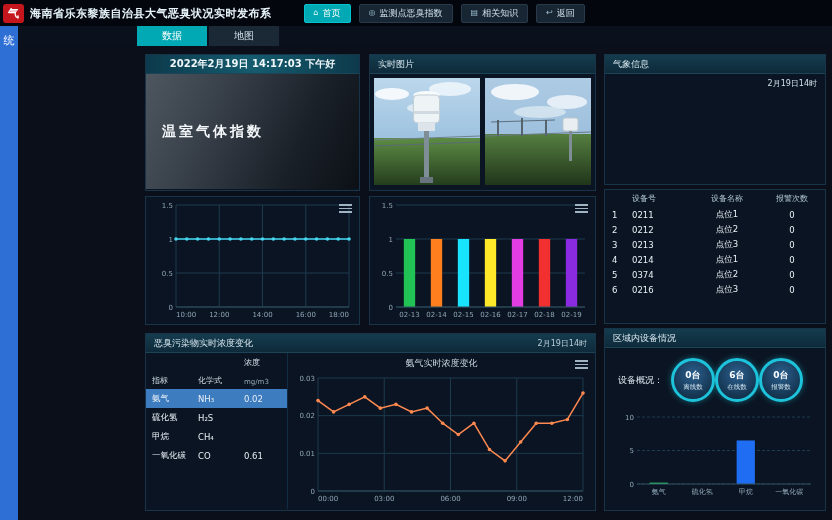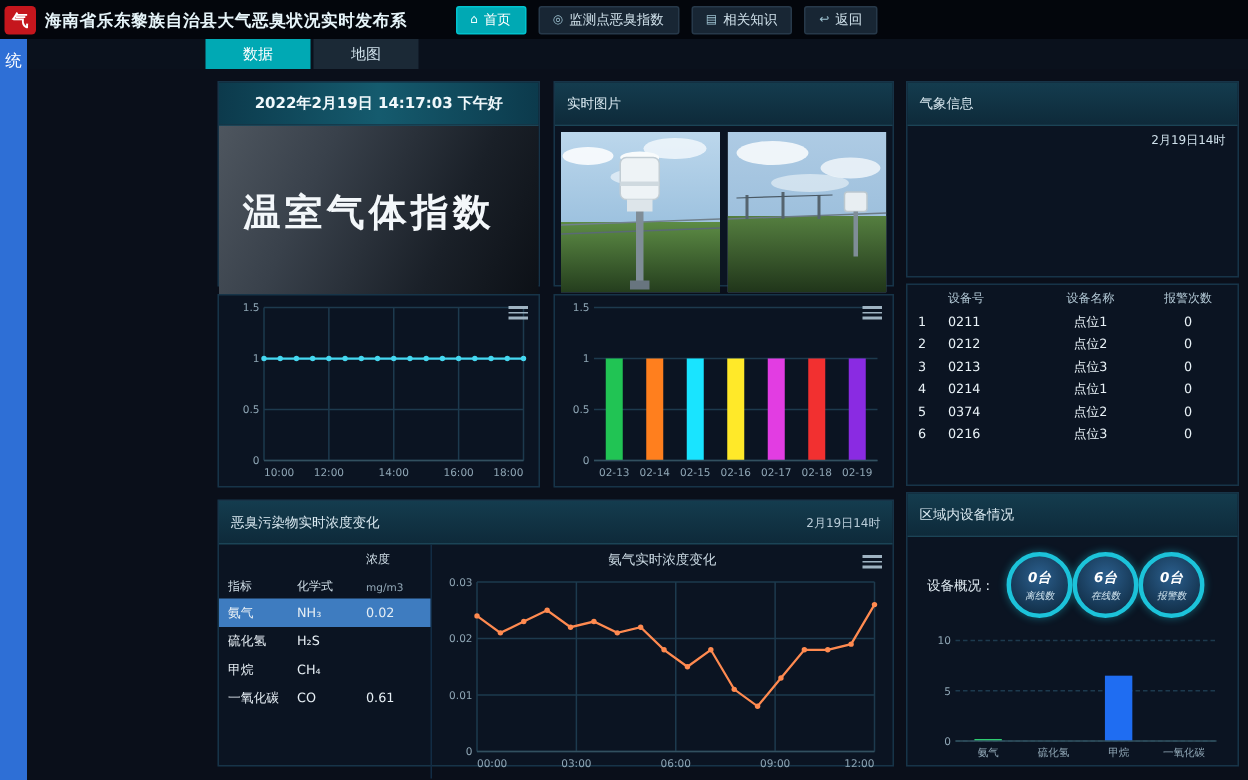--- a/index.html
+++ b/index.html
@@ -21,36 +21,36 @@
   .side-strip { position:absolute; left:0; top:26px; width:18px; height:494px; background:#2e6fd6; z-index:4; }
   .side-strip-label { color:#fff; font-size:11px; text-align:center; margin-top:7px; }
 
   
   .tabrow { position:absolute; left:18px; top:26px; width:814px; height:20px; background:#0a111c; display:flex; gap:2px; padding-left:119px; z-index:4; }
   .tab { min-width:70px; height:20px; display:flex; align-items:center; justify-content:center; font-size:10px; color:#cfe0ea; background:#1b2936; cursor:pointer; }
   .tab.active { background:#00a9b4; color:#fff; }
 
   
   .panel { position:absolute; background:#0b1422; border:1px solid #173448; }
-  .ph { height:29px; display:flex; align-items:center; padding:0 8px; font-size:9px; color:#d9e8f0; background:linear-gradient(180deg,#143c4e 0%,#0e2a3a 100%); border-bottom:1px solid #1b4456; white-space:nowrap; }
+  .ph { height:19px; display:flex; align-items:center; padding:0 8px; font-size:9px; color:#d9e8f0; background:linear-gradient(180deg,#143c4e 0%,#0e2a3a 100%); border-bottom:1px solid #1b4456; white-space:nowrap; }
   .ph-accent { justify-content:center; font-weight:bold; font-size:10px; color:#f0f8fb; background:linear-gradient(90deg,#0c3a4c,#155b6e 50%,#0c3a4c); }
   .ph-right { margin-left:auto; font-size:8px; color:#b9ccd8; }
 
   .p-greeting { left:145px; top:54px; width:215px; height:137px; }
   .p-photos   { left:369px; top:54px; width:227px; height:137px; }
   .p-weather  { left:604px; top:54px; width:222px; height:131px; }
   .p-alarms   { left:604px; top:189px; width:222px; height:135px; }
   .p-chart1   { left:145px; top:196px; width:215px; height:129px; }
   .p-chart2   { left:369px; top:196px; width:227px; height:129px; }
   .p-odor     { left:145px; top:333px; width:451px; height:178px; }
   .p-devices  { left:604px; top:328px; width:222px; height:183px; }
 
   .greeting-body { height:115px; display:flex; align-items:center;
     background:linear-gradient(115deg,#4e565f 0%,#39414b 30%,#1a2028 70%,#0c1016 100%); }
-  .greeting-title { padding-left:16px; font-size:25px; font-weight:bold; color:#f3f7fa; letter-spacing:3px; }
+  .greeting-title { padding-left:16px; font-size:14px; font-weight:bold; color:#f3f7fa; letter-spacing:3px; }
 
   .photos-body { display:flex; gap:5px; padding:4px; }
   .photo { width:106px; height:107px; background:#1c2630; overflow:hidden; }
 
   .weather-body { height:109px; padding:4px 8px; display:flex; justify-content:flex-end; font-size:8px; color:#cfe0ea; }
 
   .at-head { display:grid; grid-template-columns:20px 56px 1fr 52px; height:17px; align-items:center; padding:0 7px; font-size:8px; color:#b3c9d6; }
   .atr { display:grid; grid-template-columns:20px 56px 1fr 52px; height:15px; align-items:center; padding:0 7px; font-size:8.5px; color:#e9f2f7; }
   .atr .cc, .at-head .cc { text-align:center; }
 
@@ -406,21 +406,21 @@
           </svg>
       </div>
     </div>
   </div>
 
   <div class="panel p-devices">
     <div class="ph">区域内设备情况</div>
     <div class="dev-body">
       <div class="dev-row">
         <div class="dev-label">设备概况：</div>
-        <div style="display:flex;gap:0;font-style:italic;">
+        <div style="display:flex;gap:0;">
             <div class="stat-circle">
               <div class="stat-count">0台</div>
               <div class="stat-label">离线数</div>
             </div>
             <div class="stat-circle">
               <div class="stat-count">6台</div>
               <div class="stat-label">在线数</div>
             </div>
             <div class="stat-circle">
               <div class="stat-count">0台</div>

